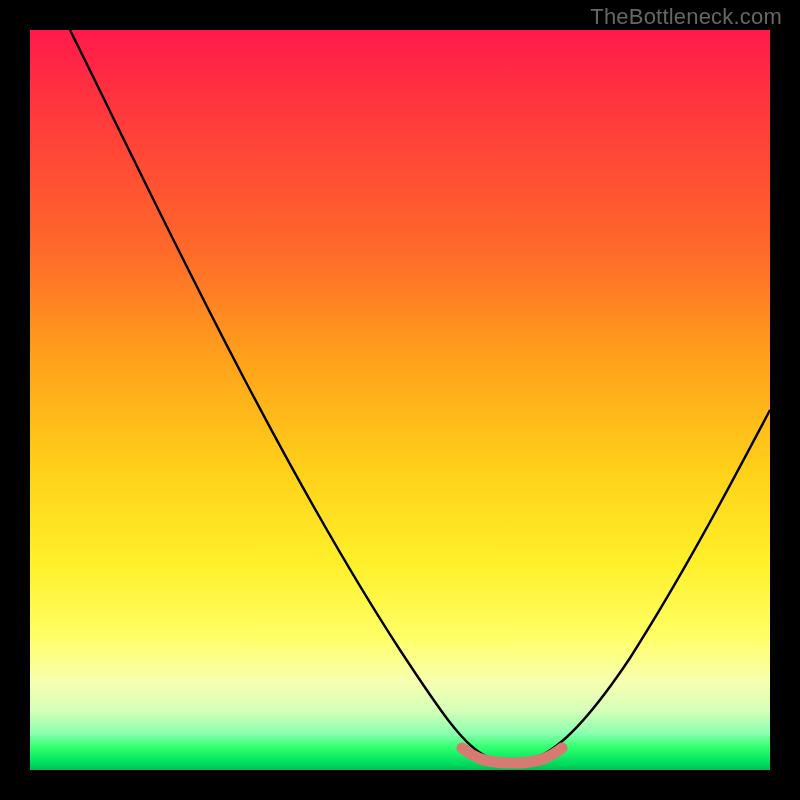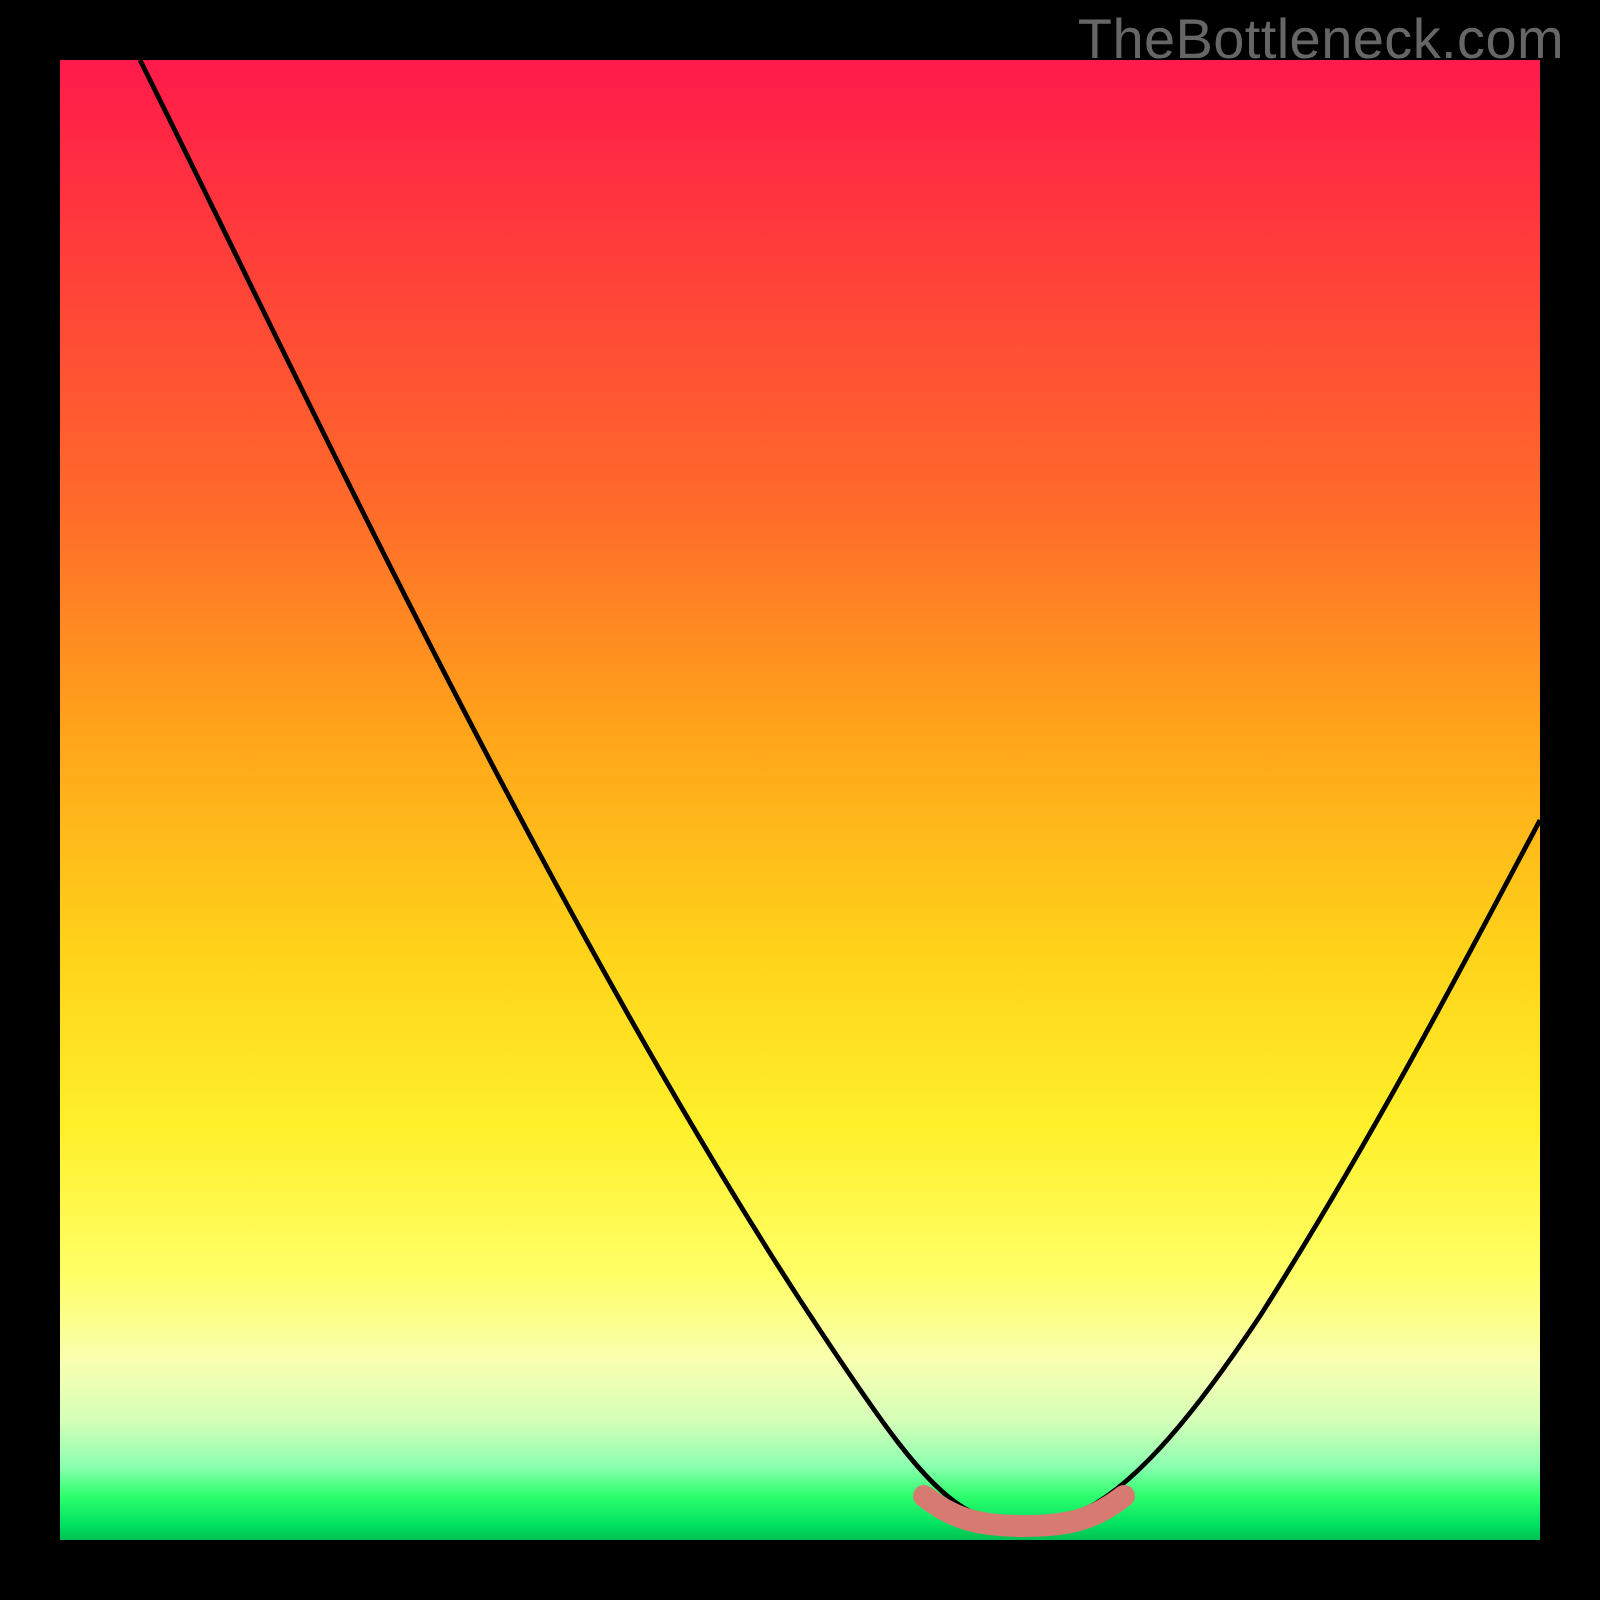--- a/index.html
+++ b/index.html
@@ -43,21 +43,21 @@
     position: absolute;
     top: 0; left: 0;
     width: 740px; height: 740px;
     pointer-events: none;
   }
   .watermark {
     position: absolute;
     top: 4px;
     right: 18px;
     color: #666;
-    font-size: 28px;
+    font-size: 22px;
     font-weight: 400;
     letter-spacing: 0.2px;
     user-select: none;
   }
 </style>
 </head>
 <body>
 
 <div class="frame">
 

